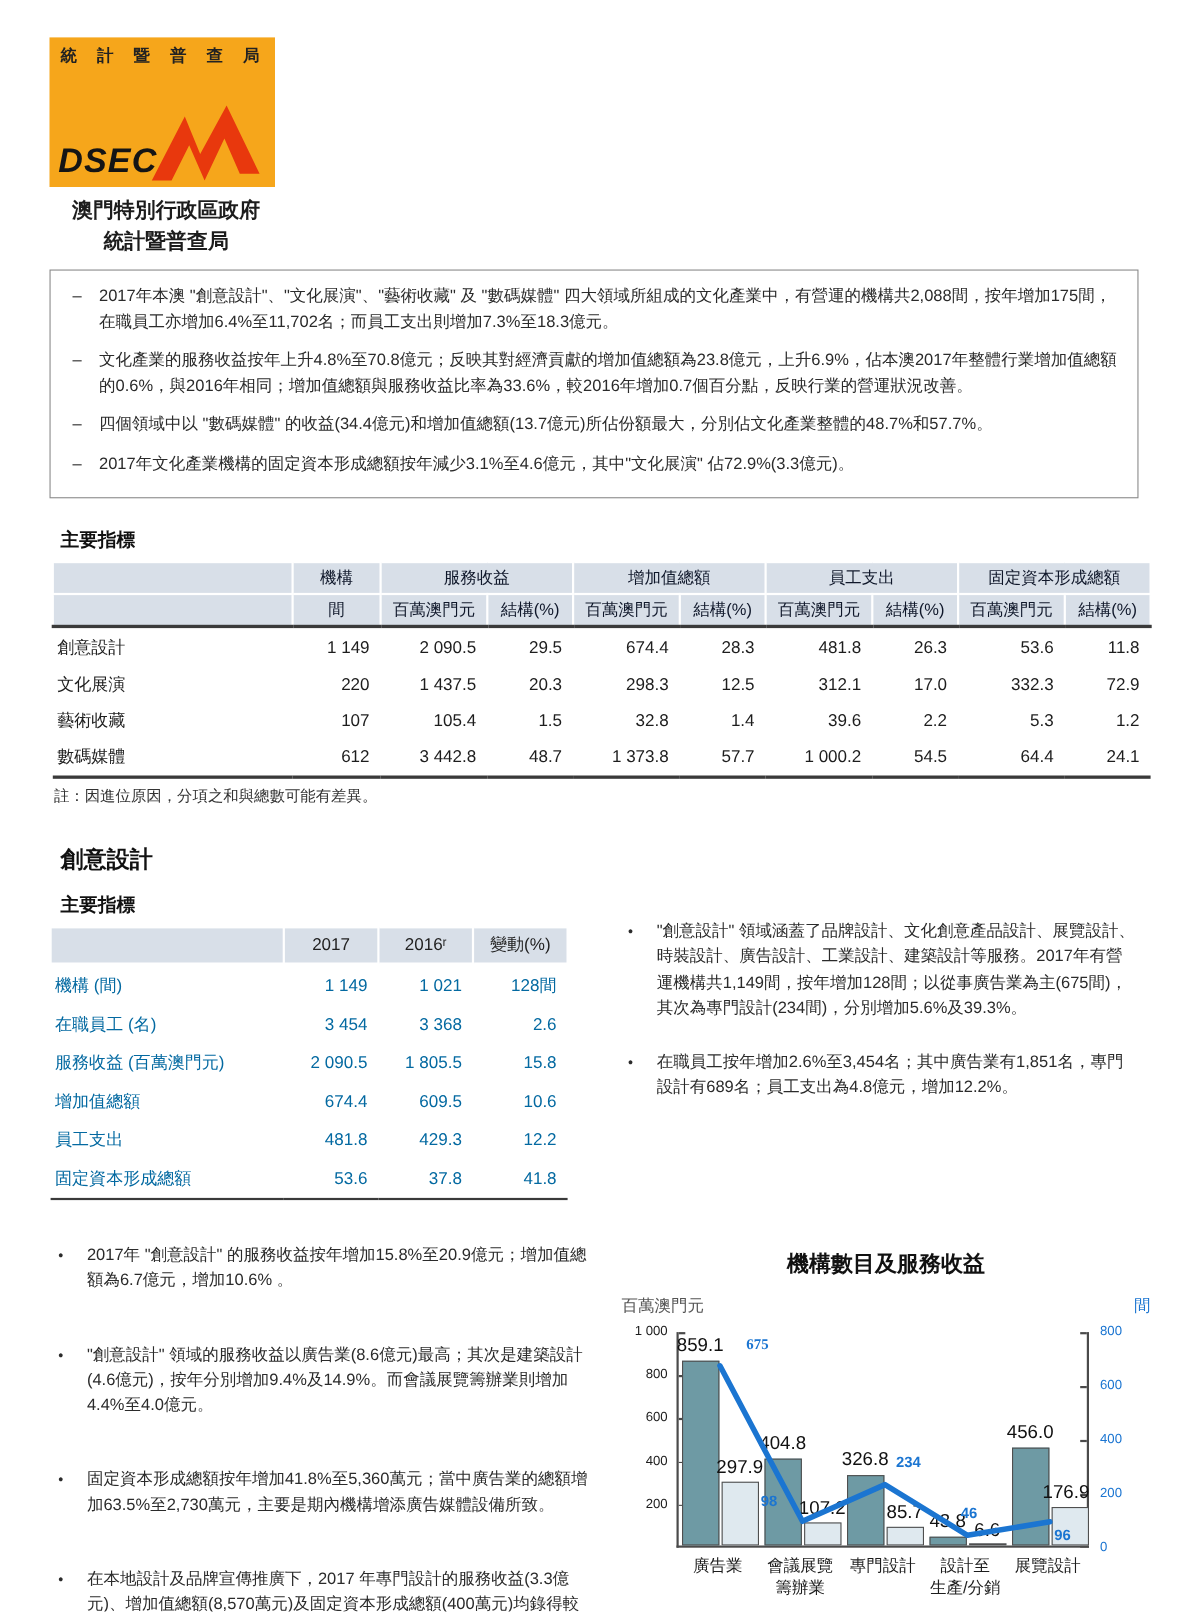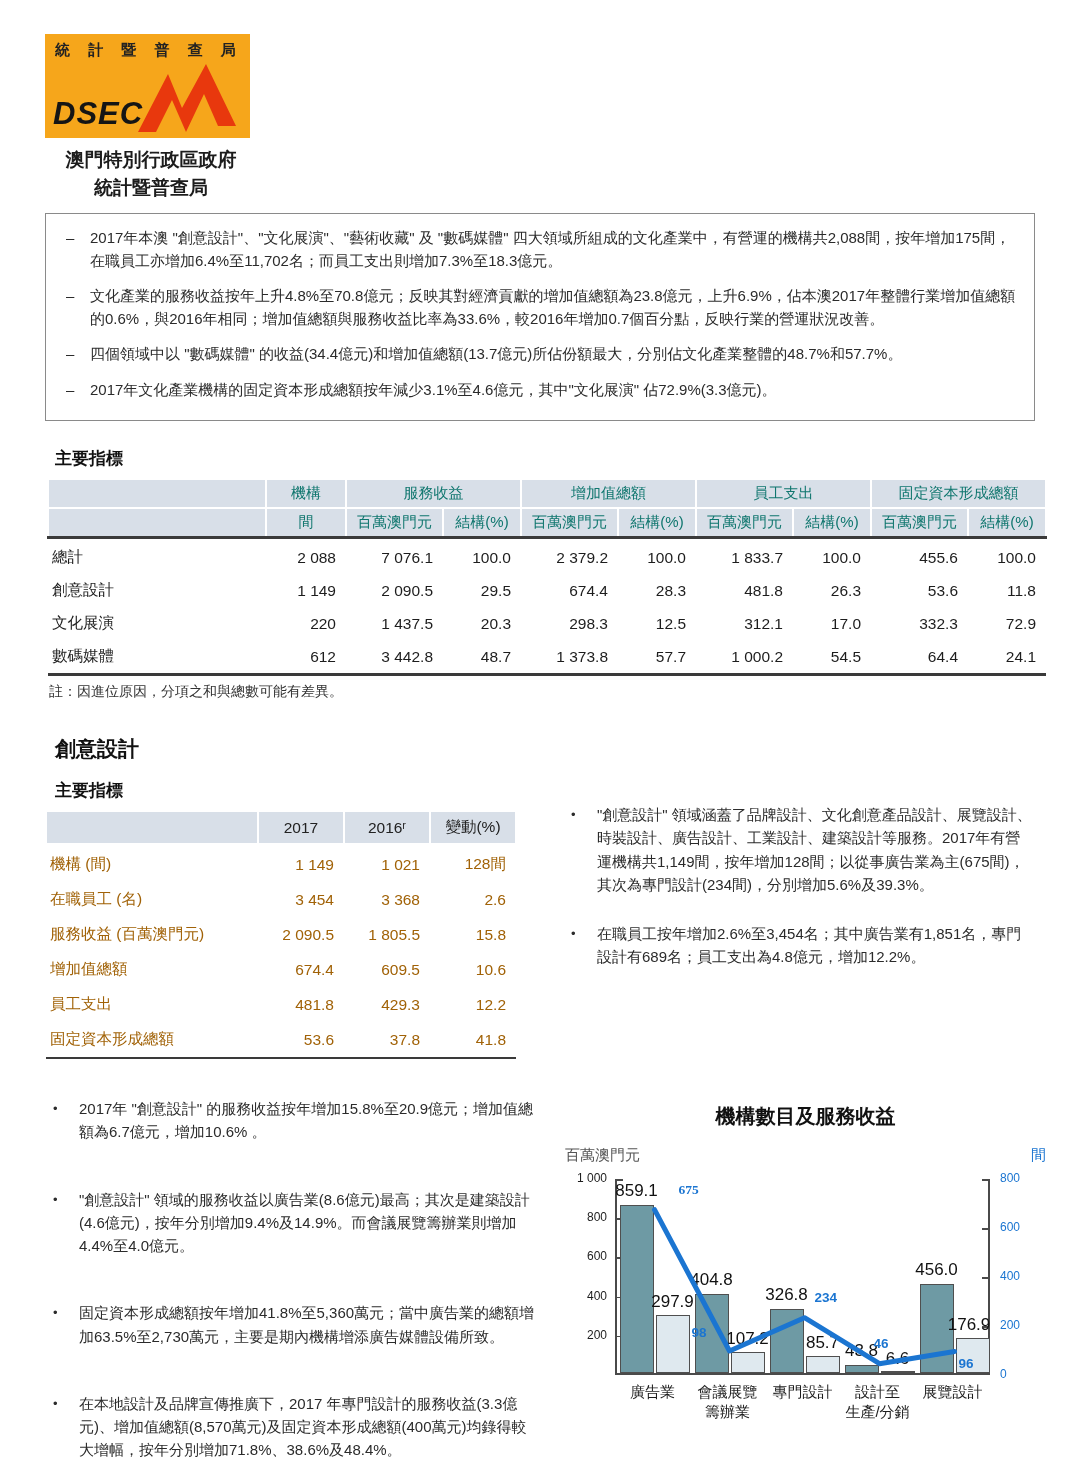--- a/index.html
+++ b/index.html
@@ -8,21 +8,21 @@
     --bar-light:#DFE9EF; --footer-gray:#E3E3E3; --year-band:#DFE3E5;
   }
   *{box-sizing:border-box; margin:0; padding:0;}
   body{width:1080px; height:1465px; background:#fff; color:#2b2b2b;
        font-family:"Liberation Sans","DejaVu Sans",sans-serif; overflow:hidden; position:relative;}
   .page{padding:34px 45px 0 45px;}
 
   
   .header{display:flex;}
   .logo-col{width:212px; flex:none;}
-  .logo-badge{width:205px; height:104px; background:var(--logo-orange); position:relative; padding:7px 10px; overflow:hidden;}
+  .logo-badge{width:205px; height:136px; background:var(--logo-orange); position:relative; padding:7px 10px; overflow:hidden;}
   .logo-top{font-size:15px; font-weight:bold; letter-spacing:7px; color:#222; white-space:nowrap;}
   .logo-dsec{position:absolute; left:8px; bottom:6px; font-size:31px; font-weight:bold; font-style:italic; color:#151515; letter-spacing:1px;}
   .logo-zigzag{position:absolute; right:6px; bottom:4px;}
   .logo-caption{margin-top:8px; text-align:center; font-weight:bold; font-size:19px; color:#1c1c1c; line-height:1.45;}
   .banner-col{flex:1; margin-left:10px; margin-top:20px;}
   .banner{height:70px; background:var(--banner-teal); color:#fff; display:flex; align-items:center; justify-content:flex-end;
           padding-right:16px; font-size:28px; letter-spacing:3px;}
   .year-band{height:36px; margin-top:6px; background:var(--year-band); text-align:right; font-size:21px; font-weight:bold;
           color:#1a1a1a; line-height:36px; padding-right:16px;}
 
@@ -32,36 +32,36 @@
   .summary-item .marker{width:30px; flex:none; text-align:left; padding-left:6px;}
 
   
   .h-small{font-size:17px; font-weight:bold; color:#111; margin:26px 0 8px 10px;}
   .h-big{font-size:21px; font-weight:bold; color:#111; margin:34px 0 0 10px;}
 
   
   table{border-collapse:collapse; table-layout:fixed;}
   #main-table{width:990px; border-bottom:3px solid #3a3a3a; margin-left:2px;}
   #main-table th{background:var(--table-header-bg); border:2px solid #fff; font-weight:normal; font-size:15px;
-                 padding:4px 2px; text-align:center; color:#0f766e;}
+                 padding:4px 2px; text-align:center; color:#0f172a;}
   #main-table tbody tr:first-child td{border-top:3px solid #3a3a3a; padding-top:8px;}
   #main-table td{font-size:15.5px; padding:6px 10px 6px 0; text-align:right; color:#1d1d1d;}
   #main-table td.lbl{text-align:left; padding-left:4px;}
   .note{font-size:14px; color:#333; margin:7px 0 0 4px; border-top:none;}
 
   
   .cols{display:flex; margin-top:0;}
   .col-l{width:492px; flex:none;}
   .col-r{flex:1; padding-left:26px;}
 
   #creative-table{width:470px; border-bottom:2.5px solid #3a3a3a; margin-top:6px;}
   #creative-table th{background:var(--table-header-bg); border:2px solid #fff; font-weight:normal; font-size:15.5px;
                  padding:5px 6px; text-align:center; color:#222;}
   #creative-table tbody tr:first-child td{border-top:2.5px solid #3a3a3a; padding-top:9px;}
-  #creative-table td{font-size:15.5px; padding:7px 10px 7px 0; text-align:right; color:#a16207;}
+  #creative-table td{font-size:15.5px; padding:7px 10px 7px 0; text-align:right; color:#0369a1;}
   #creative-table td.lbl{text-align:left; padding-left:4px; padding-right:0;}
 
   .bullet-item{display:flex; font-size:15px; line-height:1.55; margin-bottom:26px;}
   .bullet-item .marker{width:34px; flex:none; text-align:left; padding-left:8px; font-size:13px; padding-top:2px;}
   .bullets-loose .bullet-item{margin-bottom:44px;}
 
   
   .chart{width:485px; margin-top:6px;}
   .chart-title{text-align:center; font-size:20px; font-weight:bold; color:#111; margin-bottom:16px;}
   .axis-titles{display:flex; justify-content:space-between; font-size:15px; color:#555; margin-bottom:14px; padding:0 2px;}
@@ -154,32 +154,20 @@
           <th>百萬澳門元</th>
           <th>結構(%)</th>
           <th>百萬澳門元</th>
           <th>結構(%)</th>
           <th>百萬澳門元</th>
           <th>結構(%)</th>
         </tr>
       </thead>
       <tbody>
         <tr>
-          <td class="lbl">總計</td>
-          <td>2 088</td>
-          <td>7 076.1</td>
-          <td>100.0</td>
-          <td>2 379.2</td>
-          <td>100.0</td>
-          <td>1 833.7</td>
-          <td>100.0</td>
-          <td>455.6</td>
-          <td>100.0</td>
-        </tr>
-        <tr>
           <td class="lbl">創意設計</td>
           <td>1 149</td>
           <td>2 090.5</td>
           <td>29.5</td>
           <td>674.4</td>
           <td>28.3</td>
           <td>481.8</td>
           <td>26.3</td>
           <td>53.6</td>
           <td>11.8</td>
@@ -188,20 +176,32 @@
           <td class="lbl">文化展演</td>
           <td>220</td>
           <td>1 437.5</td>
           <td>20.3</td>
           <td>298.3</td>
           <td>12.5</td>
           <td>312.1</td>
           <td>17.0</td>
           <td>332.3</td>
           <td>72.9</td>
+        </tr>
+        <tr>
+          <td class="lbl">藝術收藏</td>
+          <td>107</td>
+          <td>105.4</td>
+          <td>1.5</td>
+          <td>32.8</td>
+          <td>1.4</td>
+          <td>39.6</td>
+          <td>2.2</td>
+          <td>5.3</td>
+          <td>1.2</td>
         </tr>
         <tr>
           <td class="lbl">數碼媒體</td>
           <td>612</td>
           <td>3 442.8</td>
           <td>48.7</td>
           <td>1 373.8</td>
           <td>57.7</td>
           <td>1 000.2</td>
           <td>54.5</td>

